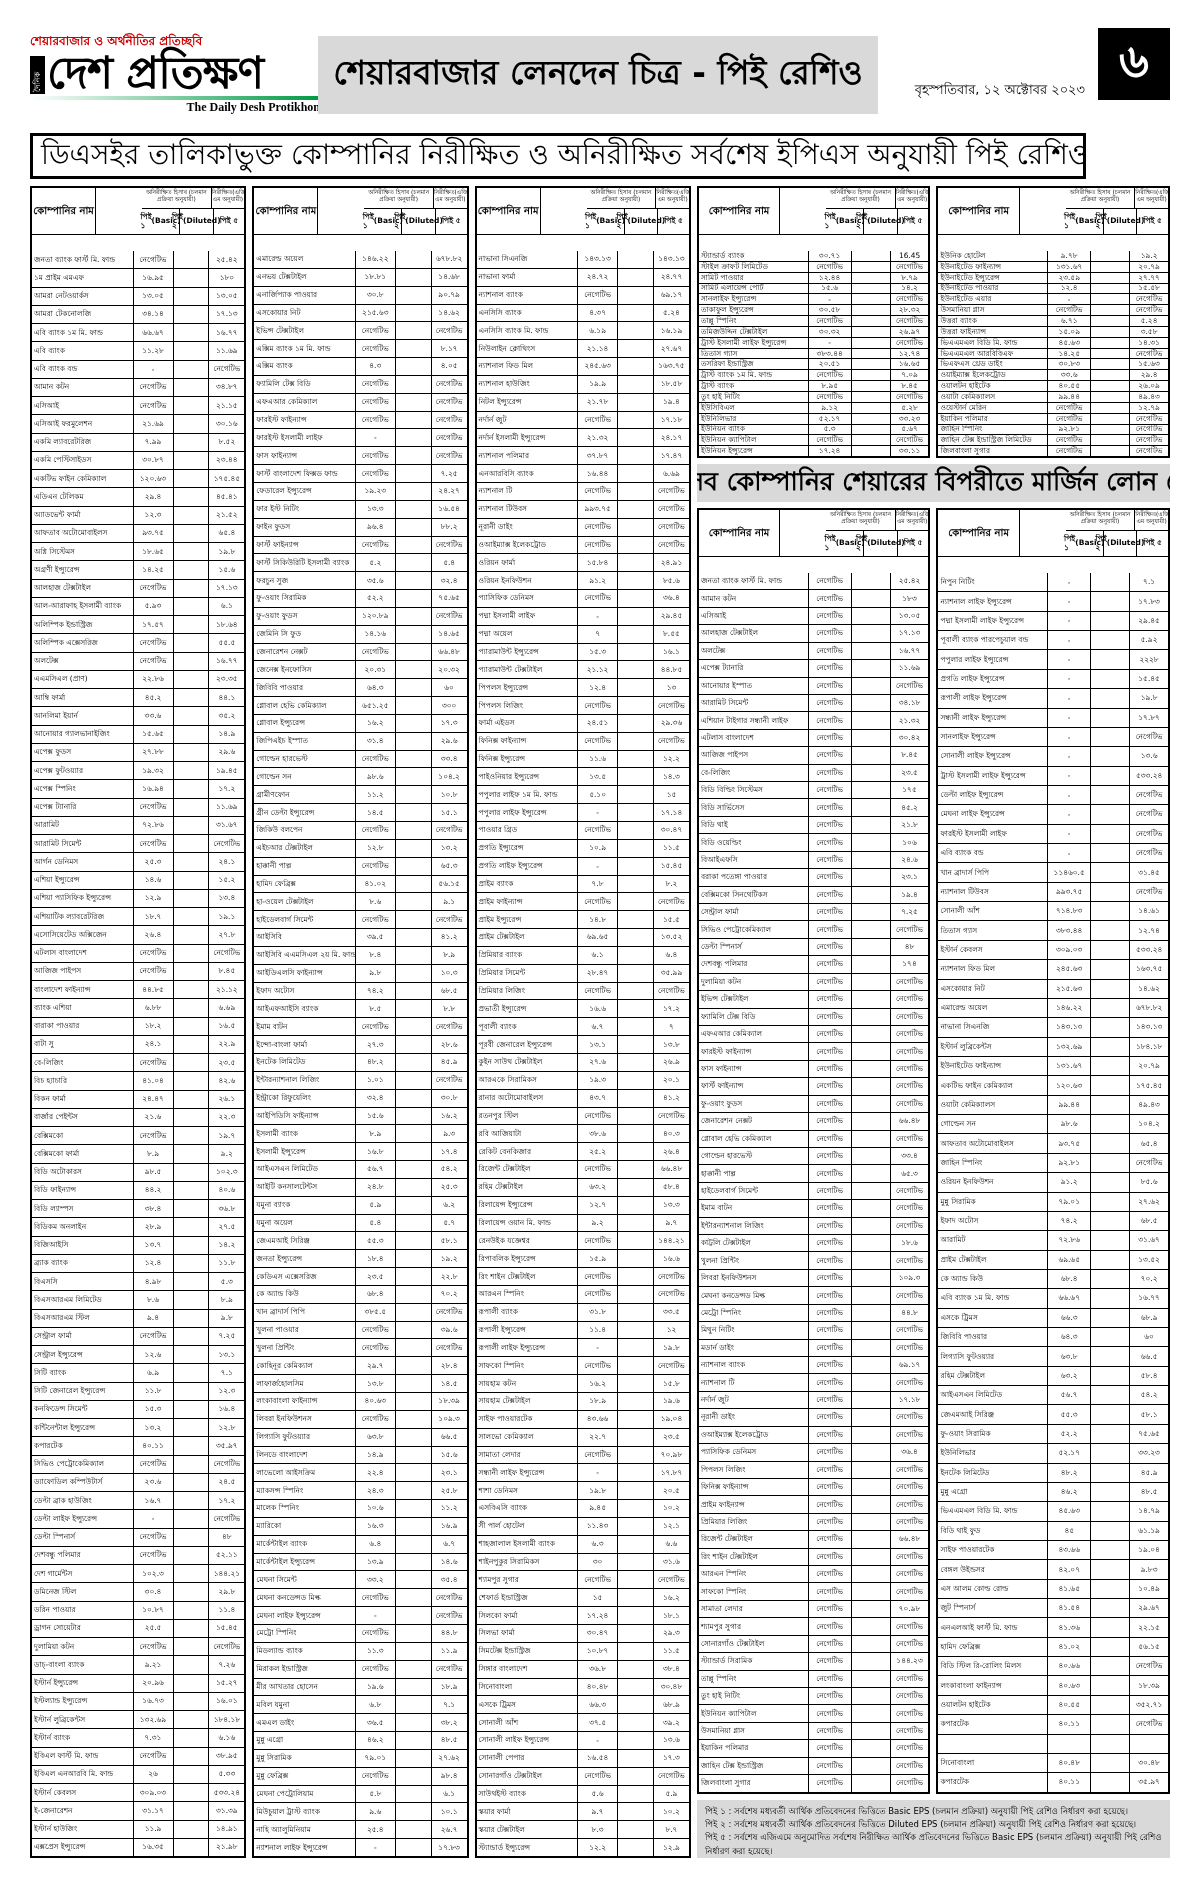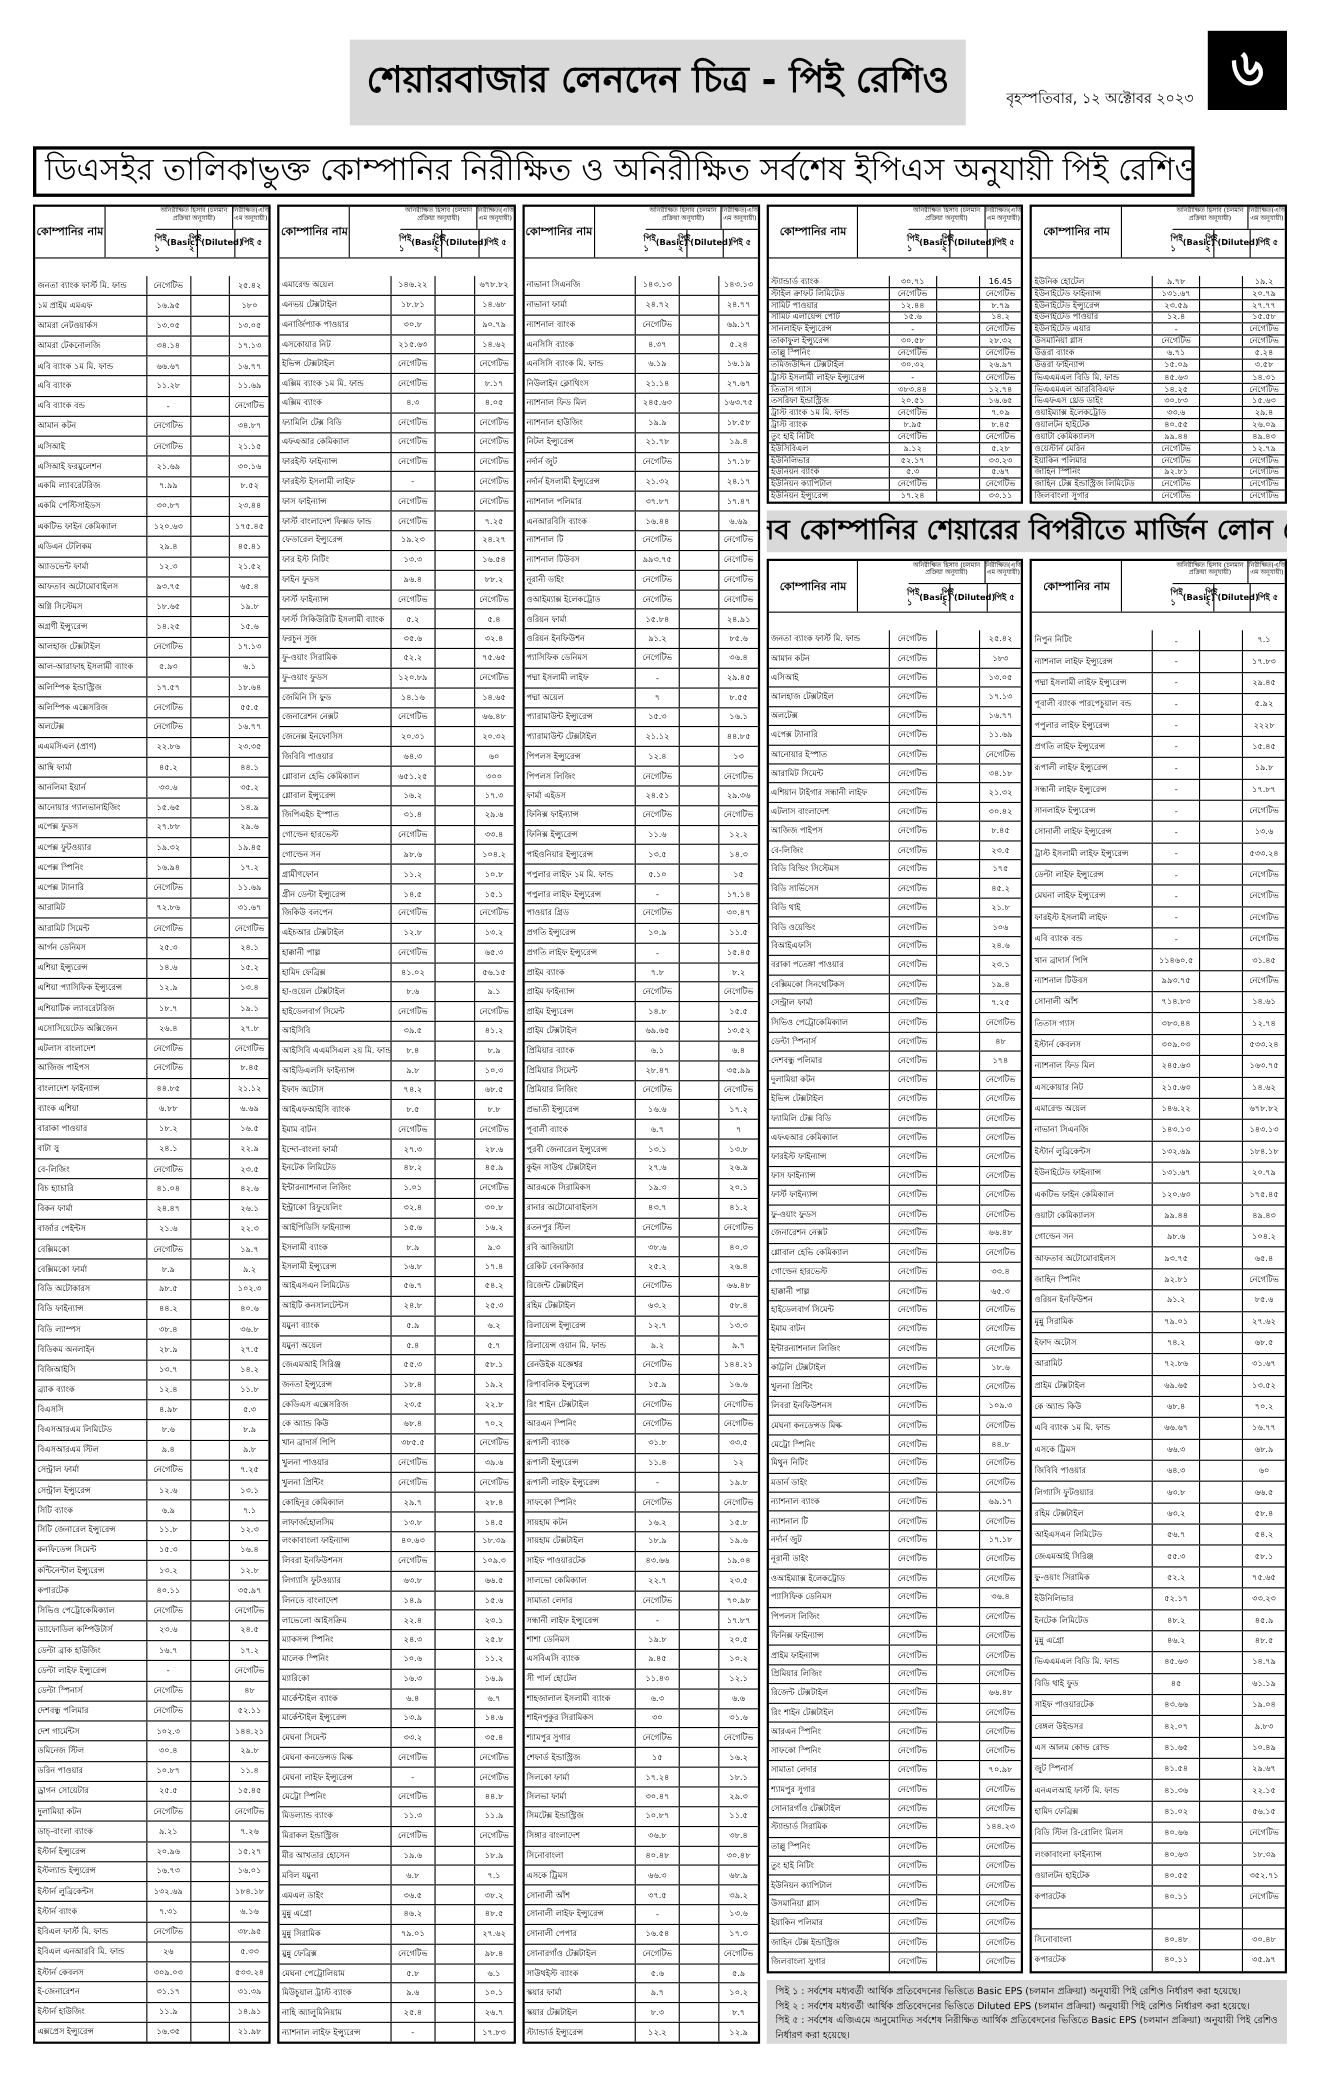--- a/index.html
+++ b/index.html
@@ -57,20 +57,29 @@
   .trow:last-child{border-bottom:none;}
   .c-name{width:47%;padding:0 2px;border-right:1px solid #000;white-space:nowrap;overflow:hidden;align-self:stretch;display:flex;align-items:center;}
   .c-pe1{width:19%;border-right:1px solid #000;text-align:center;align-self:stretch;display:flex;align-items:center;justify-content:center;}
   .c-pe2{width:17%;border-right:1px solid #000;align-self:stretch;}
   .c-pe5{width:17%;text-align:center;align-self:stretch;display:flex;align-items:center;justify-content:center;}
 </style>
 </head>
 <body>
 
 <div class="masthead">
+  <div class="logo-block">
+    <div class="tagline">শেয়ারবাজার ও অর্থনীতির প্রতিচ্ছবি</div>
+    <div class="logo-row">
+      <span class="logo-side">দৈনিক</span>
+      <span class="logo-main">দেশ প্রতিক্ষণ</span>
+    </div>
+    <div class="logo-rule"></div>
+    <div class="logo-english">The Daily Desh Protikhon</div>
+  </div>
   <div class="title-bar">শেয়ারবাজার লেনদেন চিত্র - পিই রেশিও</div>
   <div class="edition-date">বৃহস্পতিবার, ১২ অক্টোবর ২০২৩</div>
   <div class="page-num-box">৬</div>
 </div>
 
 <div class="banner">ডিএসইর তালিকাভুক্ত কোম্পানির নিরীক্ষিত ও অনিরীক্ষিত সর্বশেষ ইপিএস অনুযায়ী পিই রেশিও</div>
 
 <div class="content">
 
   <div class="left-cols">

